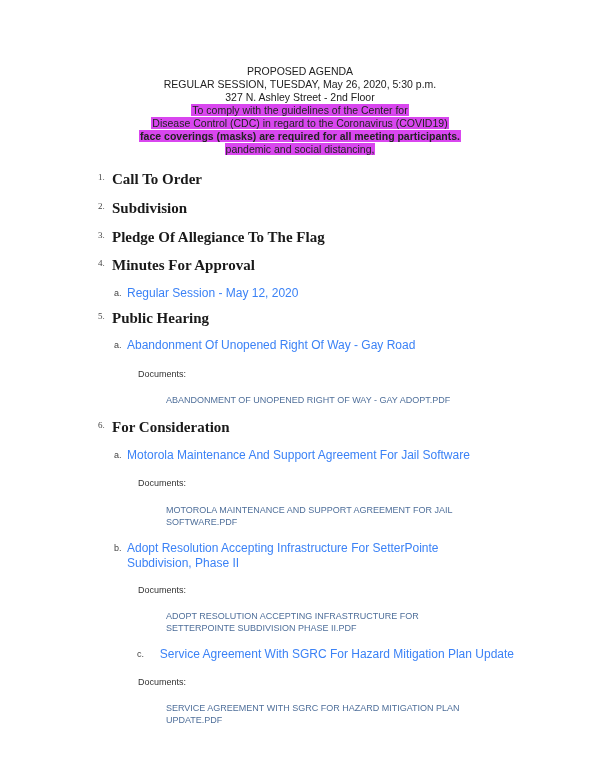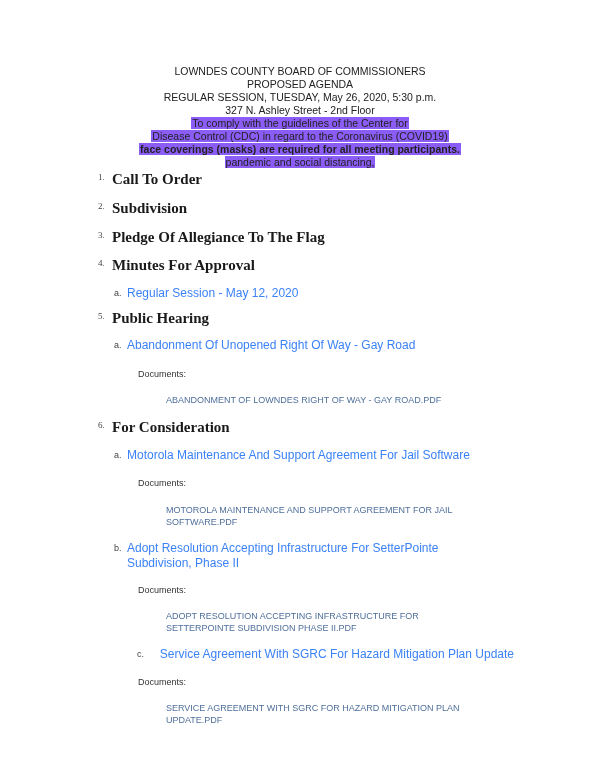--- a/index.html
+++ b/index.html
@@ -21,21 +21,21 @@
       left: 0;
       width: 600px;
       text-align: center;
       font-size: 10.5px;
       line-height: 13px;
     }
     .header .line {
       display: block;
     }
     .hl {
-      background: #8b5cf6;
+      background: #d946ef;
       padding: 0 1px;
     }
     .hl-bold {
       font-weight: bold;
     }
     .item {
       position: absolute;
       left: 98px;
       font-family: Liberation Serif, serif;
     }
@@ -88,21 +88,20 @@
       font-size: 9px;
       line-height: 12px;
       color: #4f6f9a;
       text-decoration: none;
     }
   </style>
 </head>
 <body>
 
 <div class="header">
-  <span class="line">LOWNDES COUNTY BOARD OF COMMISSIONERS</span>
   <span class="line">PROPOSED AGENDA</span>
   <span class="line">REGULAR SESSION, TUESDAY, May 26, 2020, 5:30 p.m.</span>
   <span class="line">327 N. Ashley Street - 2nd Floor</span>
   <span class="line"><span class="hl">To comply with the guidelines of the Center for</span></span>
   <span class="line"><span class="hl">Disease Control (CDC) in regard to the Coronavirus (COVID19)</span></span>
   <span class="line"><span class="hl hl-bold">face coverings (masks) are required for all meeting participants.</span></span>
   <span class="line"><span class="hl">pandemic and social distancing,</span></span>
 </div>
 
 <div class="item" style="top:170px;">
@@ -124,21 +123,21 @@
   <span class="sub-letter">a.</span><span class="sub-text">Regular Session - May 12, 2020</span>
 </div>
 
 <div class="item" style="top:309px;">
   <span class="num">5.</span><span class="title">Public Hearing</span>
 </div>
 <div class="sub" style="top:338px;">
   <span class="sub-letter">a.</span><span class="sub-text">Abandonment Of Unopened Right Of Way - Gay Road</span>
 </div>
 <div class="docs-label" style="top:369px;">Documents:</div>
-<a class="doc-link" style="top:394px;" href="#">ABANDONMENT OF LOWNDES RIGHT OF WAY - GAY ROAD.PDF</a>
+<a class="doc-link" style="top:394px;" href="#">ABANDONMENT OF UNOPENED RIGHT OF WAY - GAY ADOPT.PDF</a>
 
 <div class="item" style="top:418px;">
   <span class="num">6.</span><span class="title">For Consideration</span>
 </div>
 
 <div class="sub" style="top:448px;">
   <span class="sub-letter">a.</span><span class="sub-text">Motorola Maintenance And Support Agreement For Jail Software</span>
 </div>
 <div class="docs-label" style="top:478px;">Documents:</div>
 <a class="doc-link" style="top:504px;" href="#">MOTOROLA MAINTENANCE AND SUPPORT AGREEMENT FOR JAIL SOFTWARE.PDF</a>

